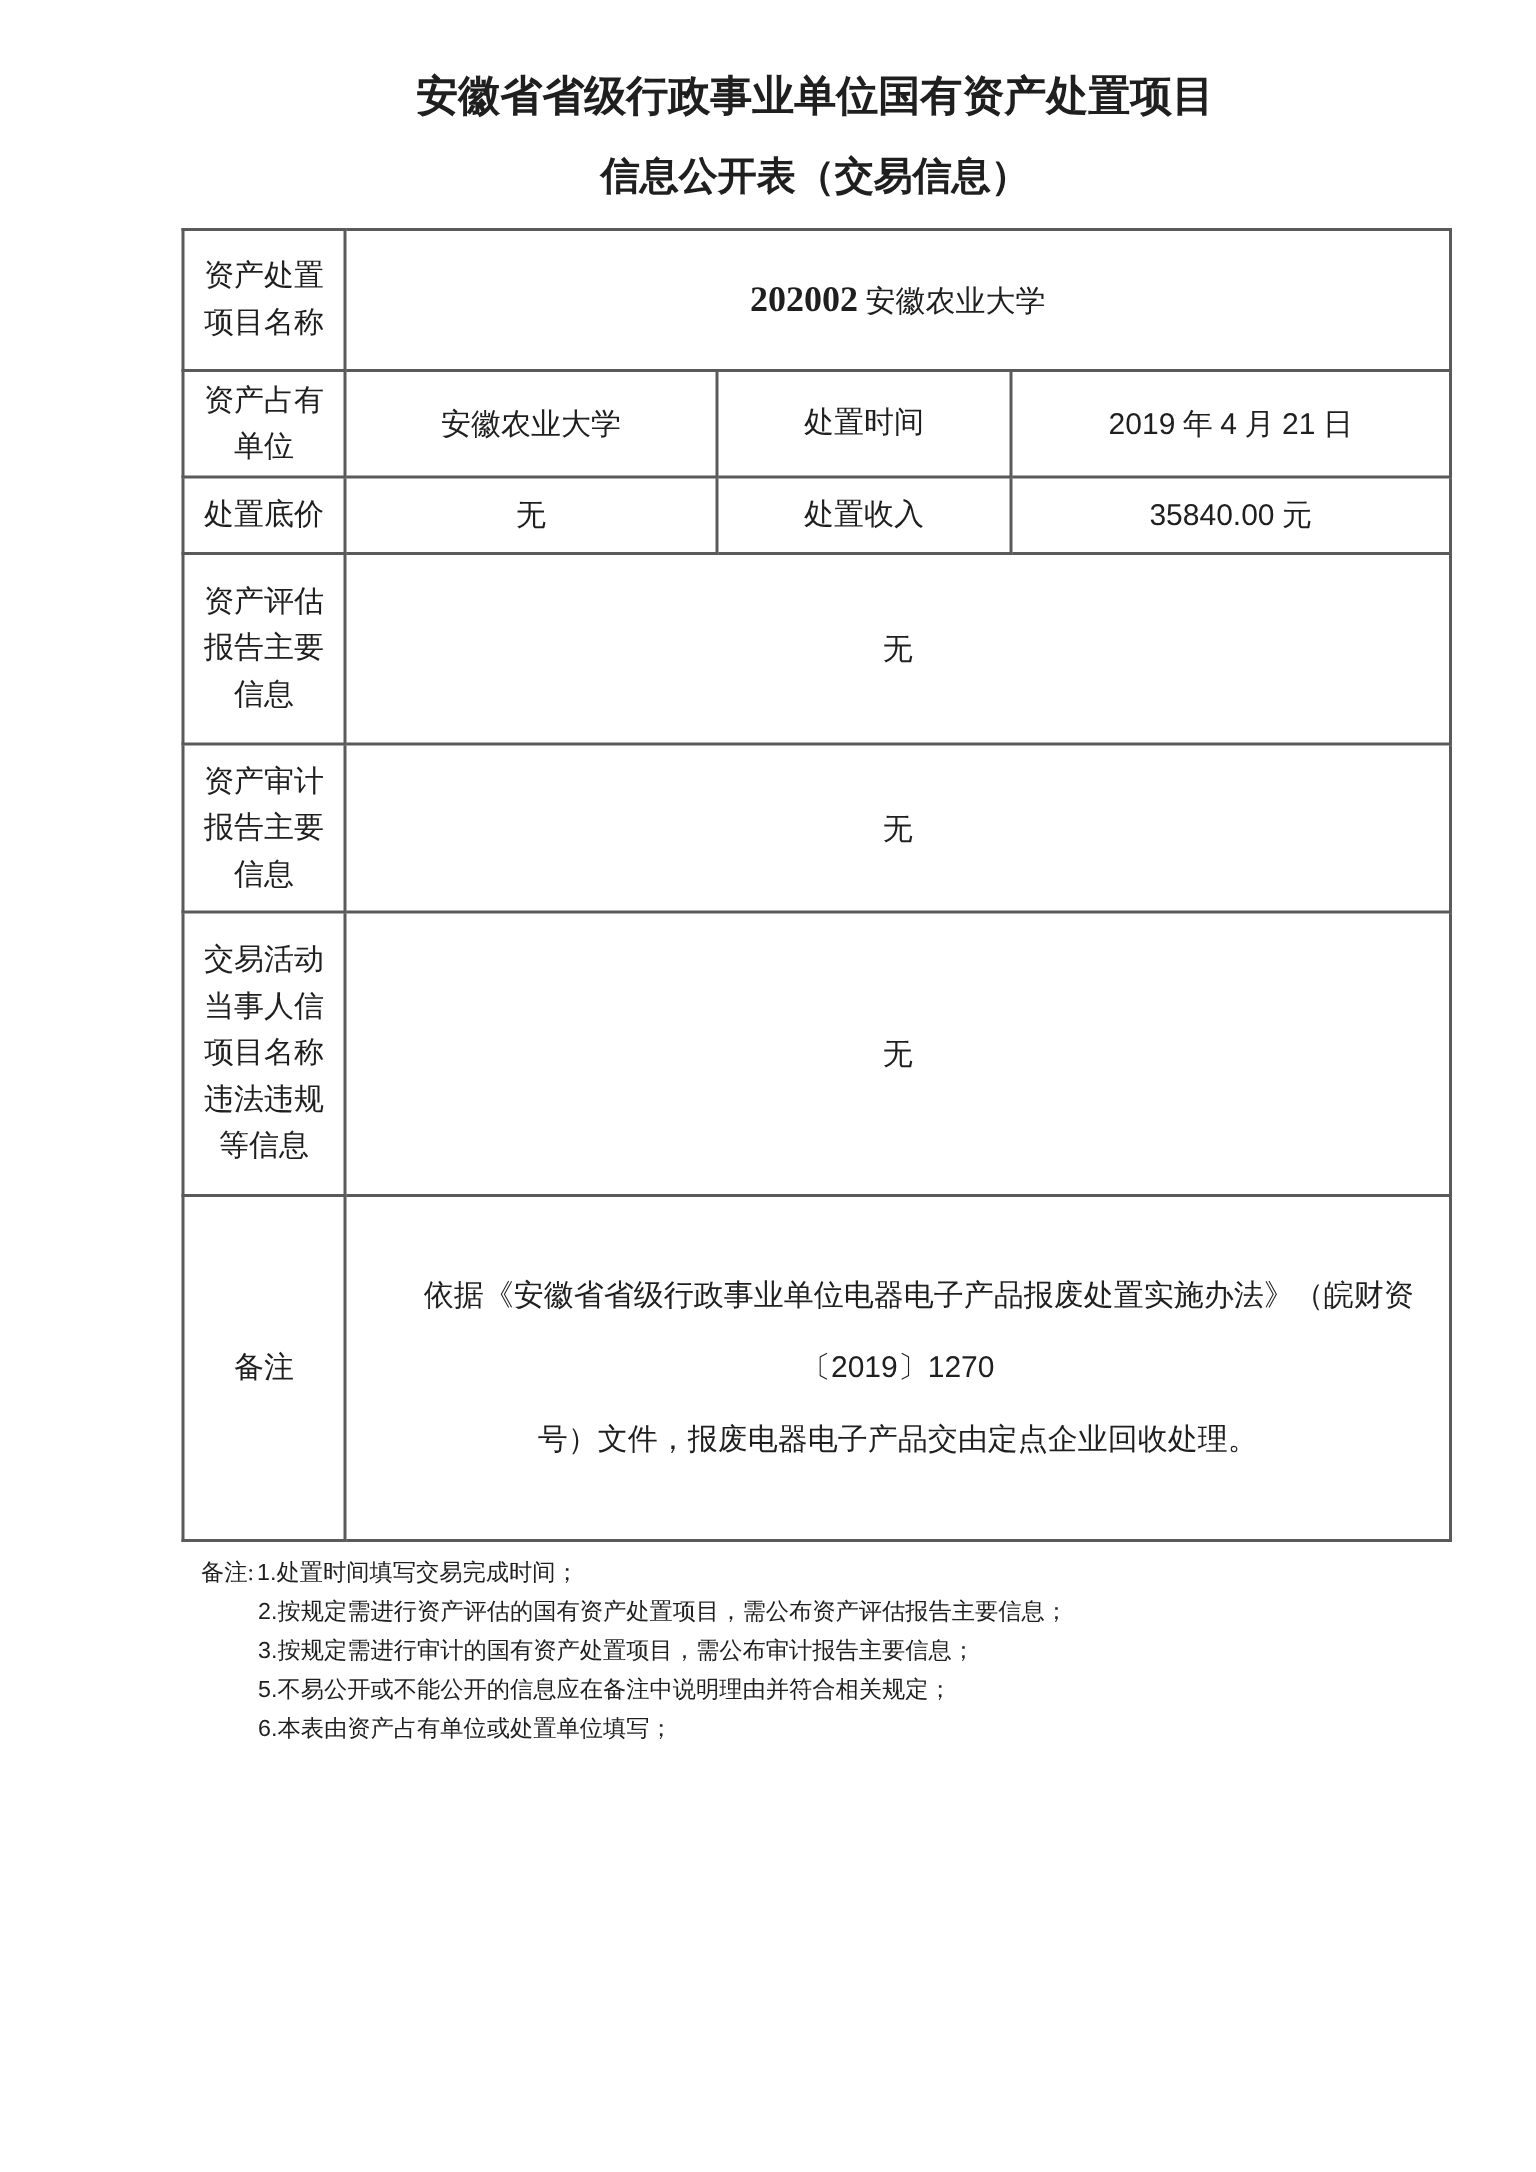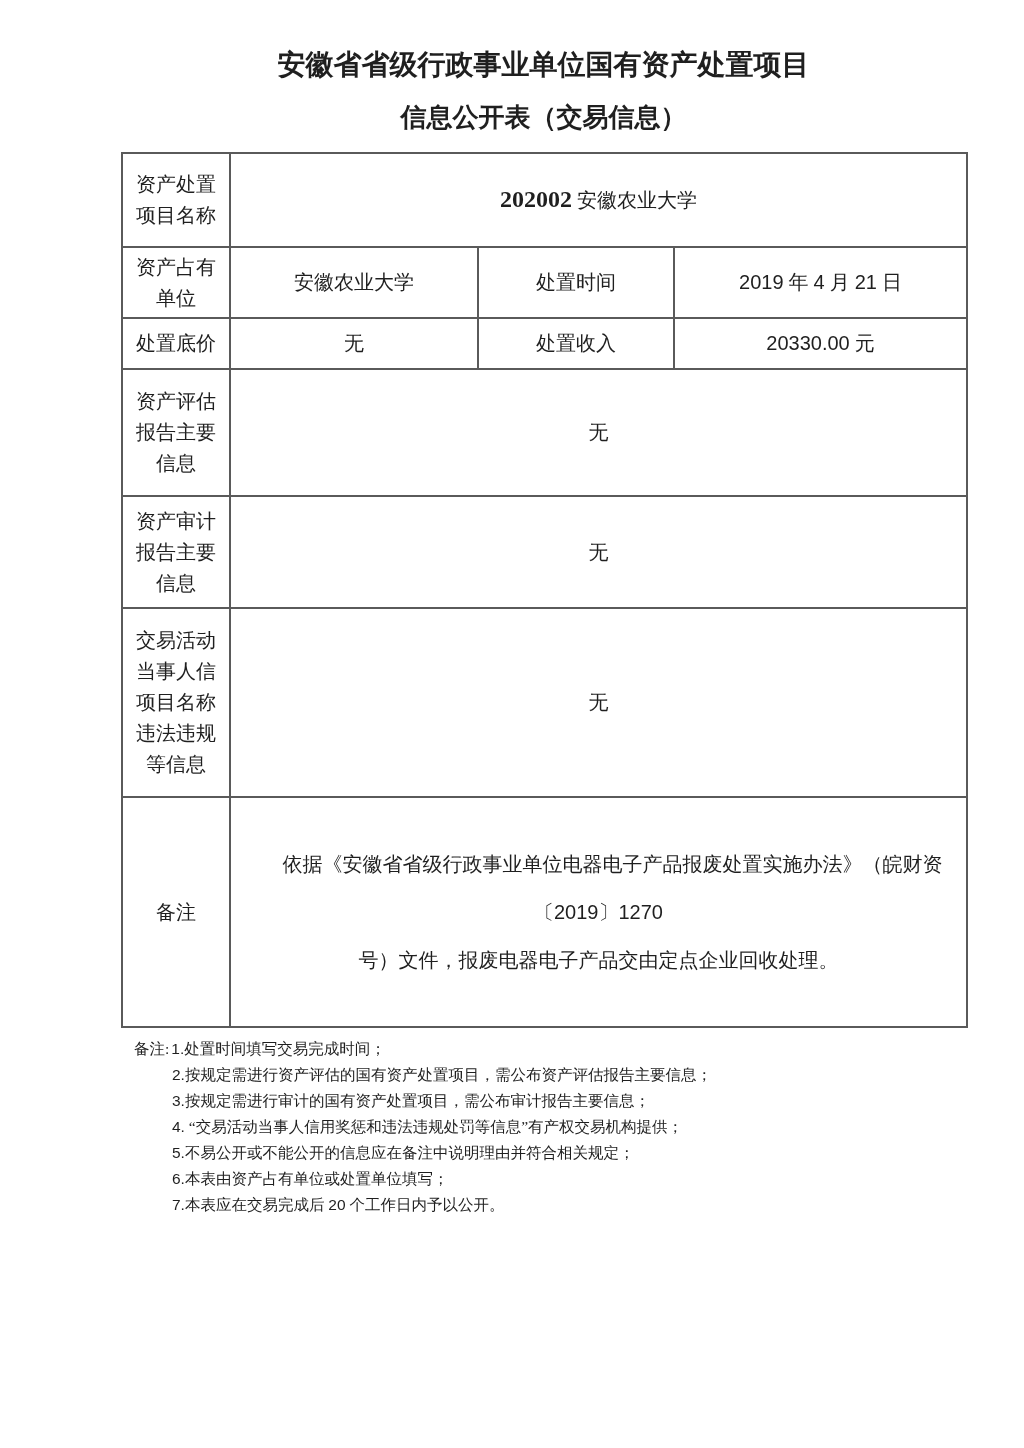--- a/index.html
+++ b/index.html
@@ -120,21 +120,21 @@
         <td class="label-cell">资产占有
 单位</td>
         <td><span>安徽农业大学</span></td>
         <td class="label-cell">处置时间</td>
         <td><span class="num">2019</span><span> 年 </span><span class="num">4</span><span> 月 </span><span class="num">21</span><span> 日</span></td>
       </tr>
       <tr class="r4">
         <td class="label-cell">处置底价</td>
         <td><span>无</span></td>
         <td class="label-cell">处置收入</td>
-        <td><span class="num">20330.00</span><span> 元</span></td>
+        <td><span class="num">35840.00</span><span> 元</span></td>
       </tr>
       <tr class="r5">
         <td class="label-cell">资产评估
 报告主要
 信息</td>
         <td colspan="3"><span>无</span></td>
       </tr>
       <tr class="r6">
         <td class="label-cell">资产审计
 报告主要
@@ -157,19 +157,17 @@
     </tbody>
   </table>
 
   <div class="footnotes">
     <div class="fn-line fn-first">
       <span class="fn-label">备注:</span>
       <span><span class="num">1.</span><span>处置时间填写交易完成时间；</span></span>
     </div>
     <div class="fn-line fn-indent"><span class="num">2.</span><span>按规定需进行资产评估的国有资产处置项目，需公布资产评估报告主要信息；</span></div>
     <div class="fn-line fn-indent"><span class="num">3.</span><span>按规定需进行审计的国有资产处置项目，需公布审计报告主要信息；</span></div>
-    <div class="fn-line fn-indent"><span class="num">4.</span><span> “交易活动当事人信用奖惩和违法违规处罚等信息”有产权交易机构提供；</span></div>
     <div class="fn-line fn-indent"><span class="num">5.</span><span>不易公开或不能公开的信息应在备注中说明理由并符合相关规定；</span></div>
     <div class="fn-line fn-indent"><span class="num">6.</span><span>本表由资产占有单位或处置单位填写；</span></div>
-    <div class="fn-line fn-indent"><span class="num">7.</span><span>本表应在交易完成后 </span><span class="num">20</span><span> 个工作日内予以公开。</span></div>
   </div>
 
 </div>
 
 </body></html>

